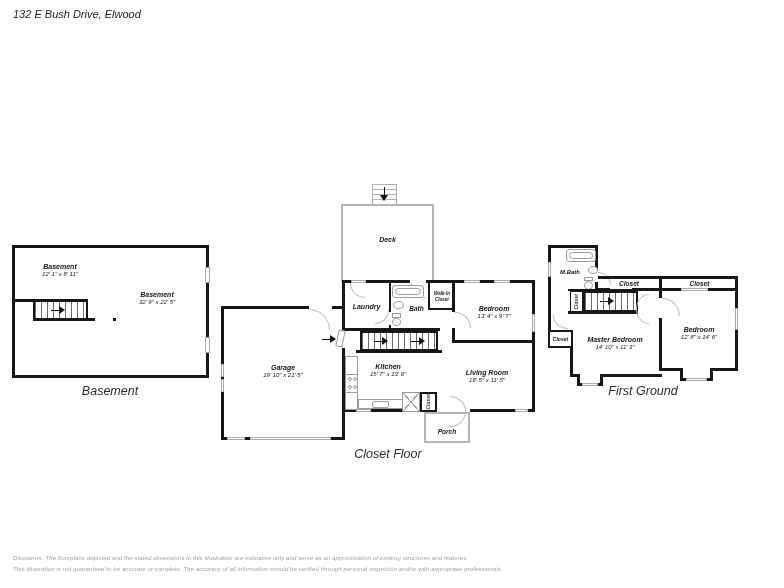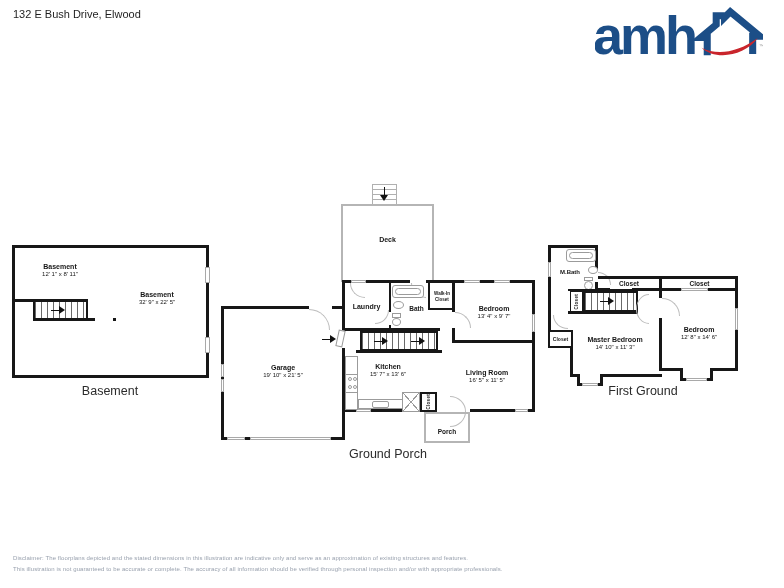--- a/index.html
+++ b/index.html
@@ -1,17 +1,17 @@
 <!DOCTYPE html>
 <html><head>
 <meta charset="utf-8">
 <style>
   html,body{margin:0;padding:0;background:#fff;}
   #canvas{position:relative;width:775px;height:588px;background:#fff;overflow:hidden;
-          font-family:"Liberation Sans",sans-serif;color:#161616;}
+          font-family:"Liberation Sans",sans-serif;color:#161616;font-style:italic;}
   .abs{position:absolute;}
   .wall{position:absolute;background:#171717;}
   .twall{position:absolute;background:#b5b5b5;}
   .win{position:absolute;background:#fff;border:1px solid #a9a9a9;box-sizing:border-box;}
   .gap{position:absolute;background:#fff;}
   .room{position:absolute;text-align:center;line-height:1.2;}
   .room .nm{font-weight:bold;font-size:7px;display:block;}
   .room .dm{font-size:6px;display:block;}
   .ftitle{position:absolute;font-size:12.5px;color:#2b2b2b;text-align:center;}
   .arc{position:absolute;box-sizing:border-box;}
@@ -41,30 +41,20 @@
   .address{position:absolute;left:13px;top:8px;font-size:11px;color:#1e1e1e;}
   .logo{position:absolute;right:12px;top:6px;width:168px;height:56px;}
   .disc{position:absolute;left:13px;font-size:6px;color:#99a1ae;letter-spacing:.1px;}
 </style>
 </head>
 <body>
 
 <div id="canvas">
 
   <div class="address">132 E Bush Drive, Elwood</div>
-  <div class="logo">
-    <svg width="168" height="56" viewBox="0 0 168 56">
-      <text x="-2" y="48" font-family="Liberation Sans, sans-serif" font-weight="bold" font-size="54" fill="#1c4e87" letter-spacing="-3">amh</text>
-      <g transform="translate(102,2) scale(0.64)">
-        <path d="M16 74 V46 H6 L30 26 V12 H43 V15 L52 6 L98 44 H87 V72" fill="none" stroke="#1c4e87" stroke-width="11"></path>
-        <path d="M7 62 C 30 74 62 71 95 47 C 74 76 28 82 7 62 Z" fill="#c9252c"></path>
-        <text x="97" y="62" font-size="8" fill="#9b9b9b">™</text>
-      </g>
-    </svg>
-  </div>
 
   <div class="abs" style="left:0;top:0;width:0;height:0;">
     <div class="abs" style="left:12px;top:245px;width:197px;height:133px;border:3px solid #171717;box-sizing:border-box;"></div>
     <div class="win" style="left:205px;top:267px;width:5px;height:16px;"></div>
     <div class="win" style="left:205px;top:337px;width:5px;height:16px;"></div>
     <div class="wall" style="left:14px;top:299px;width:74px;height:3px;"></div>
     <div class="stairs" style="left:33px;top:300px;width:55px;height:20px;"></div>
     <div class="wall" style="left:33px;top:318px;width:62px;height:3px;"></div>
     <span class="arrow-r" style="left:51px;top:306px;"></span>
     <div class="abs" style="left:113px;top:318px;width:3px;height:3px;background:#171717;"></div>
@@ -180,21 +170,21 @@
     <div class="xbox" style="left:402px;top:392px;width:18px;height:20px;"></div>
     <div class="abs" style="left:420px;top:392px;width:17px;height:20px;border:2px solid #171717;box-sizing:border-box;display:flex;align-items:center;justify-content:center;">
       <span class="vtext">Closet</span>
     </div>
     <div class="fan" style="left:434px;top:396px;width:32px;height:31px;clip-path:polygon(50% 0,100% 0,100% 100%,50% 100%);"></div>
     <div class="abs" style="left:424px;top:412px;width:46px;height:31px;border:2px solid #b5b5b5;box-sizing:border-box;"></div>
     <div class="room" style="left:424px;top:428px;width:46px;">
       <span class="nm" style="font-size:6.5px;">Porch</span>
     </div>
 
-    <div class="ftitle" style="left:328px;top:447px;width:120px;">Ground Porch</div>
+    <div class="ftitle" style="left:328px;top:447px;width:120px;">Closet Floor</div>
   </div>
 
   <div class="abs" style="left:0;top:0;width:0;height:0;">
 
     <div class="wall" style="left:548px;top:245px;width:50px;height:3px;"></div>
     <div class="wall" style="left:548px;top:245px;width:3px;height:87px;"></div>
     <div class="win" style="left:548px;top:262px;width:3px;height:15px;"></div>
     <div class="wall" style="left:595px;top:245px;width:3px;height:45px;"></div>
     <div class="gap" style="left:595px;top:270px;width:3px;height:12px;"></div>
     <div class="arc q-tr" style="left:598px;top:272px;width:13px;height:13px;"></div>

